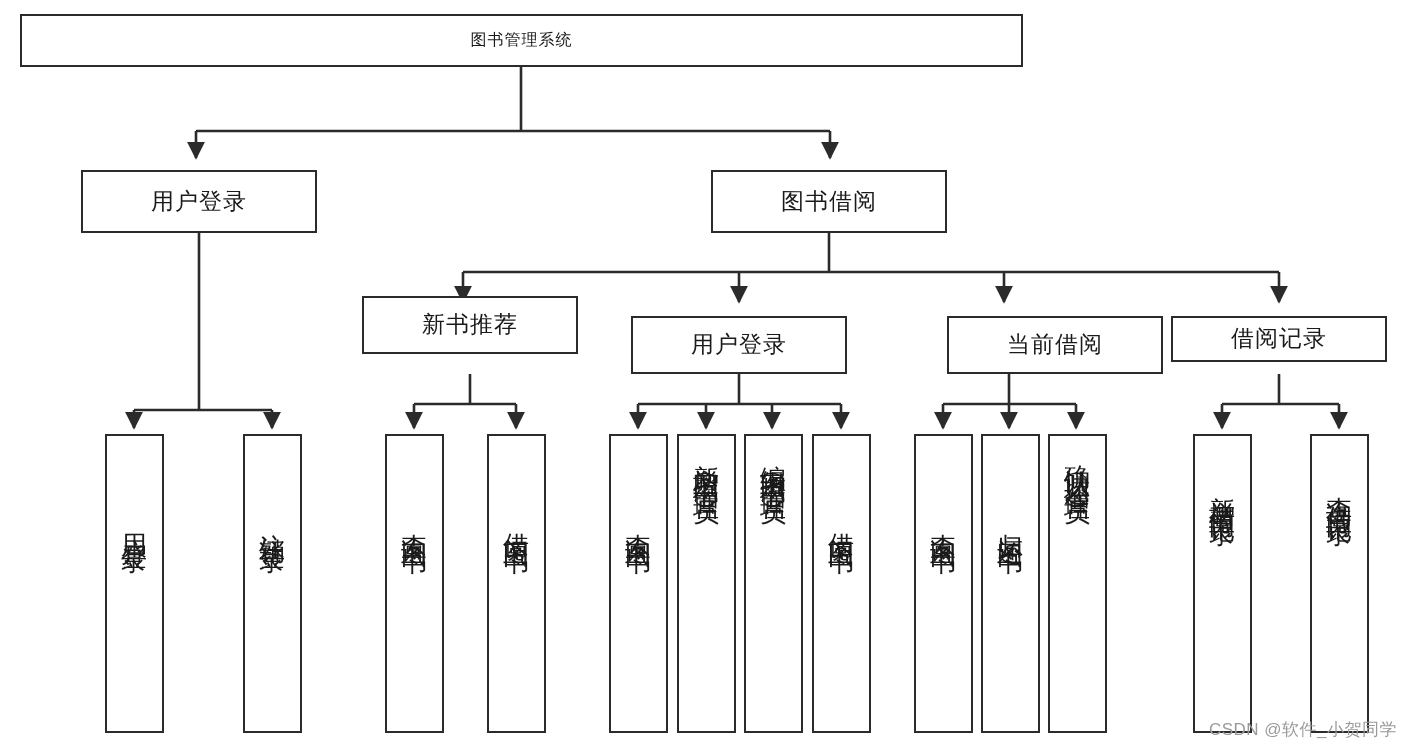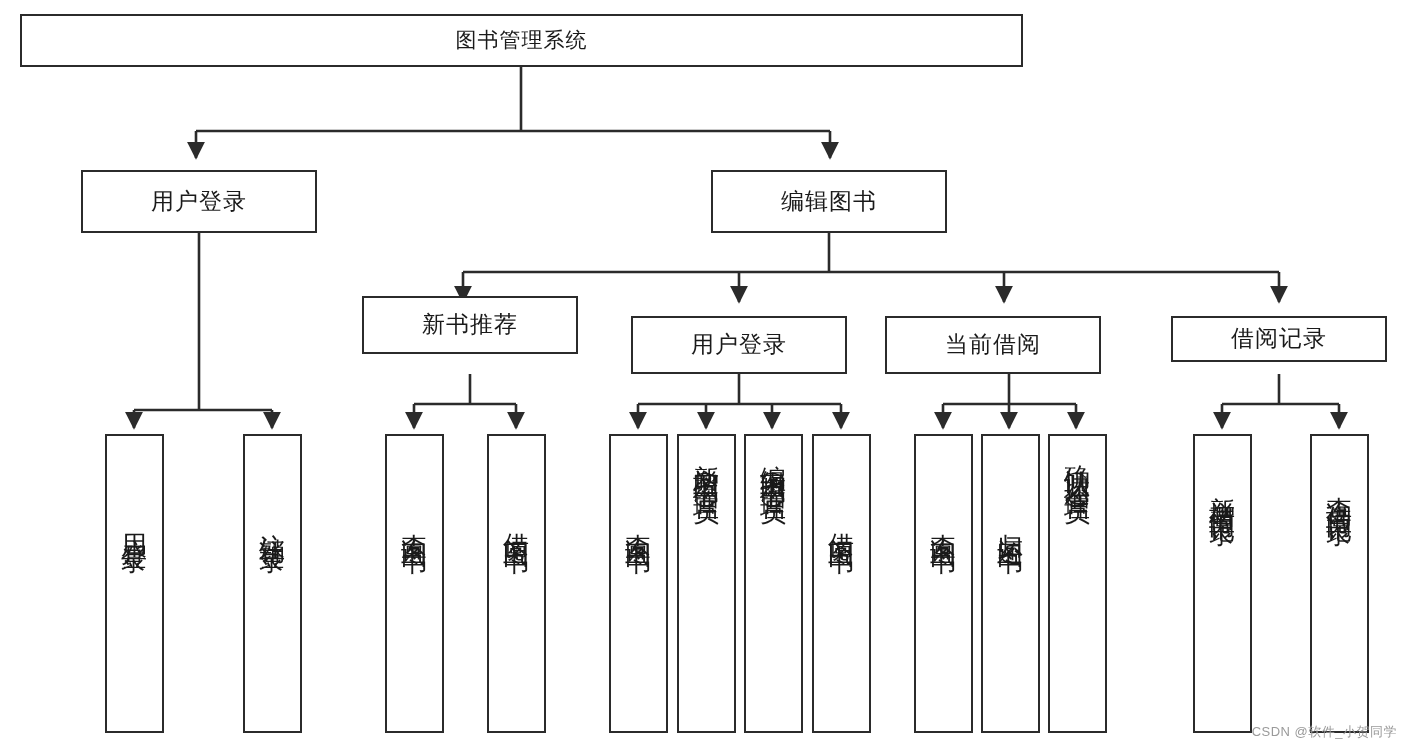--- a/index.html
+++ b/index.html
@@ -40,40 +40,40 @@
     display: block;
     text-align: center;
     line-height: 1.18;
     white-space: nowrap;
   }
   
   .node.h .lbl {
     font-size: 23px;
     letter-spacing: 1px;
   }
-  .node.root .lbl { font-size: 21px; }
+  .node.root .lbl { font-size: 16px; }
   
   .node.v {
     align-items: flex-start;
     justify-content: center;
     padding-top: 0;
   }
   .node.v .lbl {
     writing-mode: vertical-rl;
     text-orientation: upright;
     font-size: 26px;
     line-height: 1;
     letter-spacing: 5px;
     white-space: nowrap;
   }
   .watermark {
     position: absolute;
     right: 8px;
     bottom: 6px;
-    font-size: 13px;
+    font-size: 17px;
     color: #9a9a9a;
     letter-spacing: 0.5px;
     white-space: nowrap;
   }
 </style>
 </head>
 <body>
 
 <div id="canvas">
 
@@ -128,30 +128,30 @@
   </svg>
 
   <div class="node h root" style="left:20px; top:14px; width:1003px; height:53px;">
     <span class="lbl">图书管理系统</span>
   </div>
 
   <div class="node h" style="left:81px; top:170px; width:236px; height:63px;">
     <span class="lbl">用户登录</span>
   </div>
   <div class="node h" style="left:711px; top:170px; width:236px; height:63px;">
-    <span class="lbl">编辑图书</span>
+    <span class="lbl">图书借阅</span>
   </div>
 
   <div class="node h" style="left:362px; top:296px; width:216px; height:58px;">
     <span class="lbl">新书推荐</span>
   </div>
   <div class="node h" style="left:631px; top:316px; width:216px; height:58px;">
     <span class="lbl">用户登录</span>
   </div>
-  <div class="node h" style="left:885px; top:316px; width:216px; height:58px;font-family:Liberation Serif, serif;">
+  <div class="node h" style="left:947px; top:316px; width:216px; height:58px;font-family:Liberation Serif, serif;">
     <span class="lbl">当前借阅</span>
   </div>
   <div class="node h" style="left:1171px; top:316px; width:216px; height:46px;">
     <span class="lbl">借阅记录</span>
   </div>
 
   <div class="node v" style="left:105px; top:434px; width:59px; height:299px;">
     <span class="lbl" style="margin-top:77px;">用户登录</span>
   </div>
   <div class="node v" style="left:243px; top:434px; width:59px; height:299px;">

